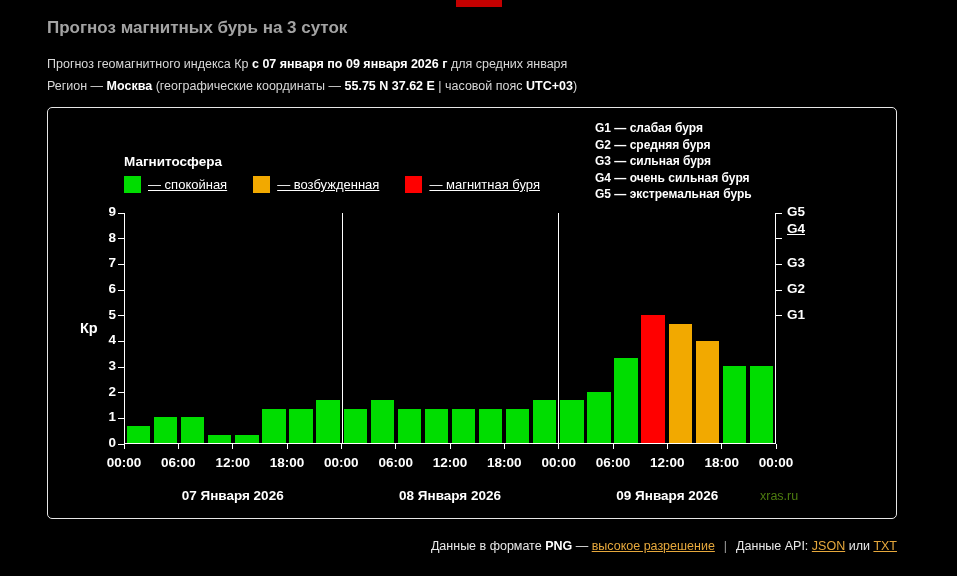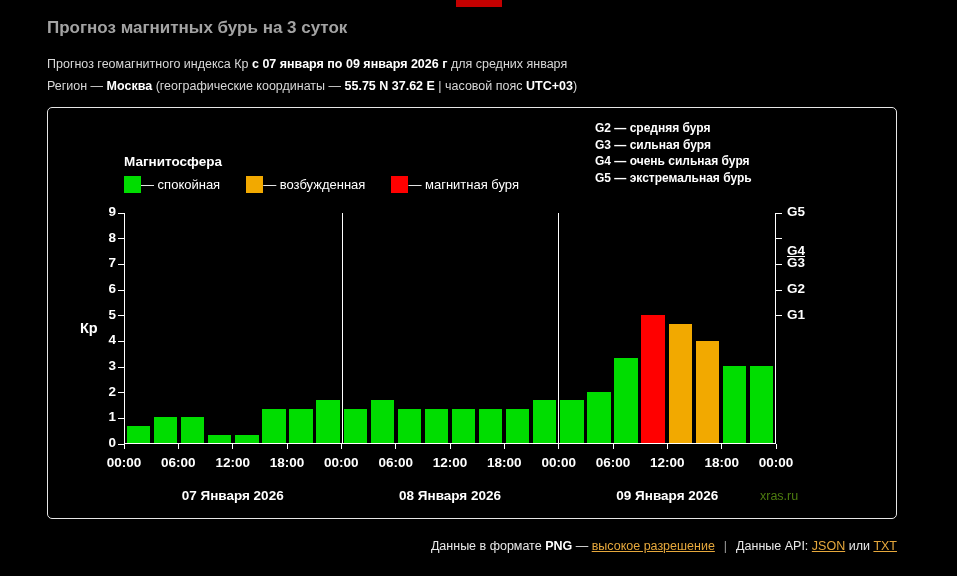--- a/index.html
+++ b/index.html
@@ -21,21 +21,21 @@
   .line2 { top: 79px; }
 
   .chart-box {
     position: absolute; left: 47px; top: 107px; width: 850px; height: 412px;
     border: 1px solid #e6e6e6; border-radius: 5px; background: #000;
   }
   .chart-title { position: absolute; left: 76px; top: 14px; font-size: 14.5px; font-weight: bold; }
   .storm-scale { position: absolute; left: 547px; top: 12px; font-size: 12px; font-weight: bold; line-height: 16.5px; }
   .magnetosphere { position: absolute; left: 76px; top: 46px; font-size: 13.5px; font-weight: bold; }
   .legend-row { position: absolute; left: 76px; top: 68px; display: flex; gap: 26px; align-items: center; }
-  .legend-item { display: flex; align-items: center; font-size: 13px; }
+  .legend-item { display: flex; align-items: center; gap: 7px; font-size: 13px; text-decoration: underline; }
   .swatch { width: 17px; height: 17px; display: inline-block; }
 
   .kp-label { position: absolute; left: 32px; top: 212px; font-size: 14.5px; font-weight: bold; }
 
   .plot {
     position: absolute; left: 76px; top: 105px; width: 652px; height: 231px;
     border-left: 1px solid #fff; border-right: 1px solid #fff; border-bottom: 1px solid #fff;
   }
   .layer { position: absolute; left: 0; top: 0; width: 100%; height: 100%; pointer-events: none; }
   .bar { position: absolute; bottom: 0; }
@@ -61,20 +61,21 @@
   <div class="top-banner-sliver"></div>
 
   <h1 class="page-title" style="color: #a3a3a3;">Прогноз магнитных бурь на 3 суток</h1>
 
   <p class="meta-line line1"><span>Прогноз геомагнитного индекса Кр </span><b>с 07 января по 09 января 2026 г</b><span> для средних января</span></p>
 
   <p class="meta-line line2"><span>Регион — </span><b>Москва</b><span> (географические координаты — </span><b>55.75 N 37.62 E</b><span> | часовой пояс </span><b>UTC+03</b><span>)</span></p>
 
   <div class="chart-box">
     <div class="storm-scale">
+        <div class="">G1 — слабая буря</div>
         <div class="">G2 — средняя буря</div>
         <div class="">G3 — сильная буря</div>
         <div class="">G4 — очень сильная буря</div>
         <div class="">G5 — экстремальная бурь</div>
       </div>
     <div class="magnetosphere">Магнитосфера</div>
     <div class="legend-row">
         <div class="legend-item">
           <div class="swatch" style="background: rgb(0, 221, 0);"></div>
           <div class="">— спокойная</div>
@@ -113,21 +114,21 @@
         <div class="ytick-label" style="top: 96px;">9</div>
         <div class="tick" style="left: 70px; top: 104.5px; width: 6px; height: 1px;"></div>
       </div>
     <div class="axes-layer">
         <div class="gtick-label" style="left: 739px; top: 198.667px;">G1</div>
         <div class="tick" style="left: 728px; top: 207.167px; width: 6px; height: 1px;"></div>
         <div class="gtick-label" style="left: 739px; top: 173px;">G2</div>
         <div class="tick" style="left: 728px; top: 181.5px; width: 6px; height: 1px;"></div>
         <div class="gtick-label" style="left: 739px; top: 147.333px;">G3</div>
         <div class="tick" style="left: 728px; top: 155.833px; width: 6px; height: 1px;"></div>
-        <div class="gtick-label" style="left: 739px; top: 135px; text-decoration: underline;">G4</div>
+        <div class="gtick-label" style="left: 739px; top: 113px; text-decoration: underline;">G4</div>
         <div class="tick" style="left: 728px; top: 130.167px; width: 6px; height: 1px;"></div>
         <div class="gtick-label" style="left: 739px; top: 96px;">G5</div>
         <div class="tick" style="left: 728px; top: 104.5px; width: 6px; height: 1px;"></div>
       </div>
 
     <div class="plot">
       <div class="layer">
           <div class="day-sep" style="left: 216.667px;"></div>
           <div class="day-sep" style="left: 433.333px;"></div>
         </div>

